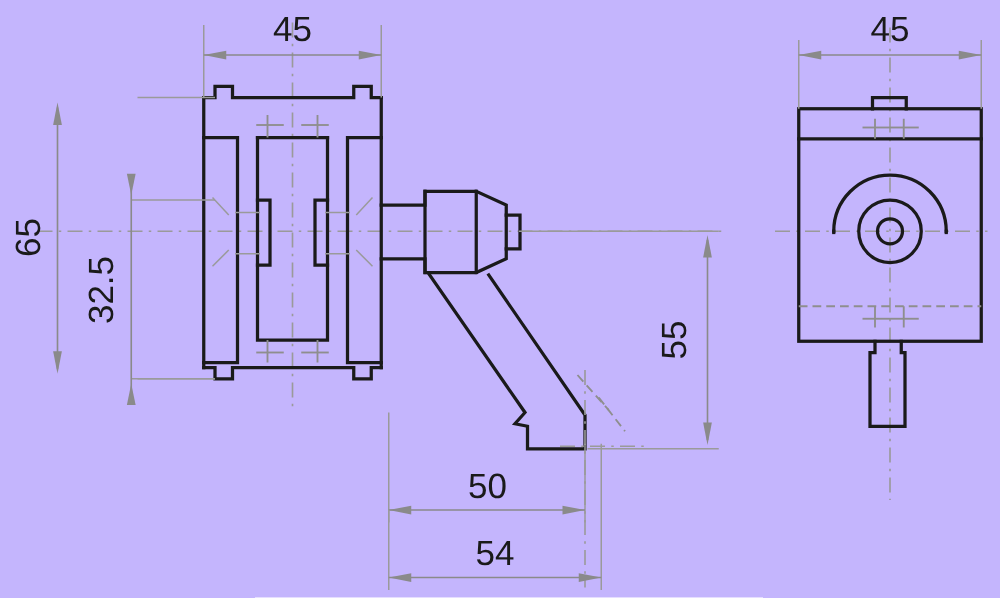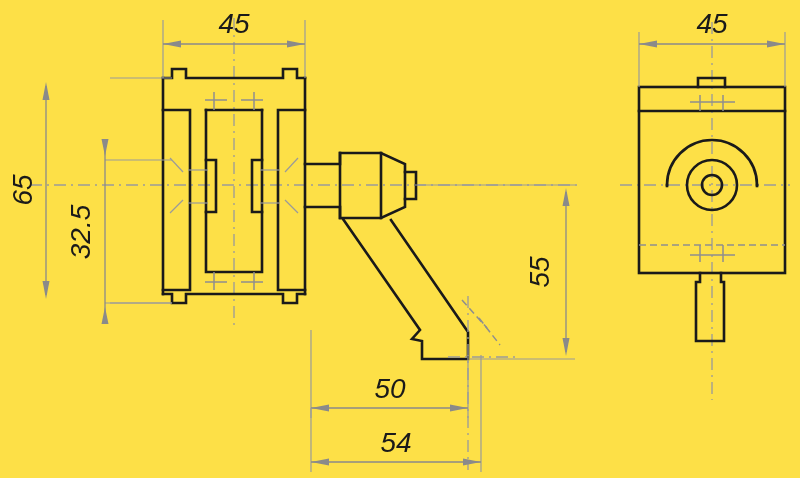--- a/index.html
+++ b/index.html
@@ -10,22 +10,21 @@
   body {
     width: 800px;
     height: 478px;
     font-family: "Liberation Sans", sans-serif;
     overflow: hidden;
   }
   #drawing-root {
     position: relative;
     width: 800px;
     height: 478px;
-    background: #fde047;
-    font-style: italic;
+    background: #c4b5fd;
   }
   svg.cad {
     display: block;
     width: 800px;
     height: 478px;
   }
   
   .outline {
     fill: none;
     stroke: #1a1a1a;

